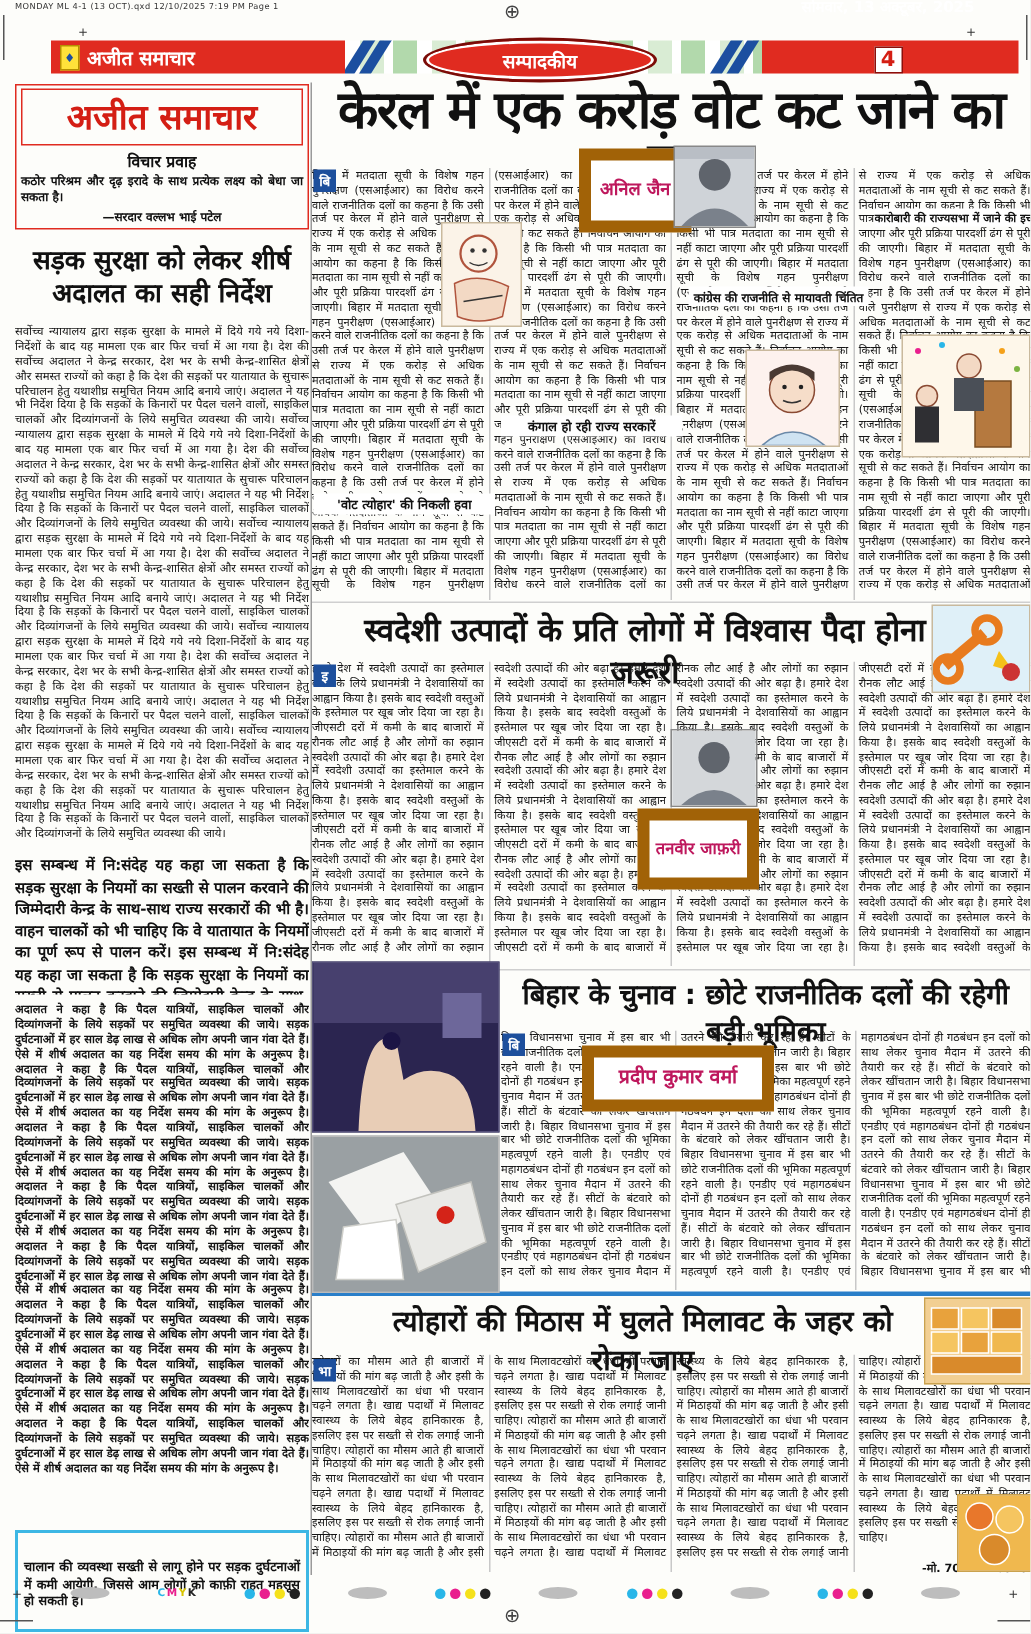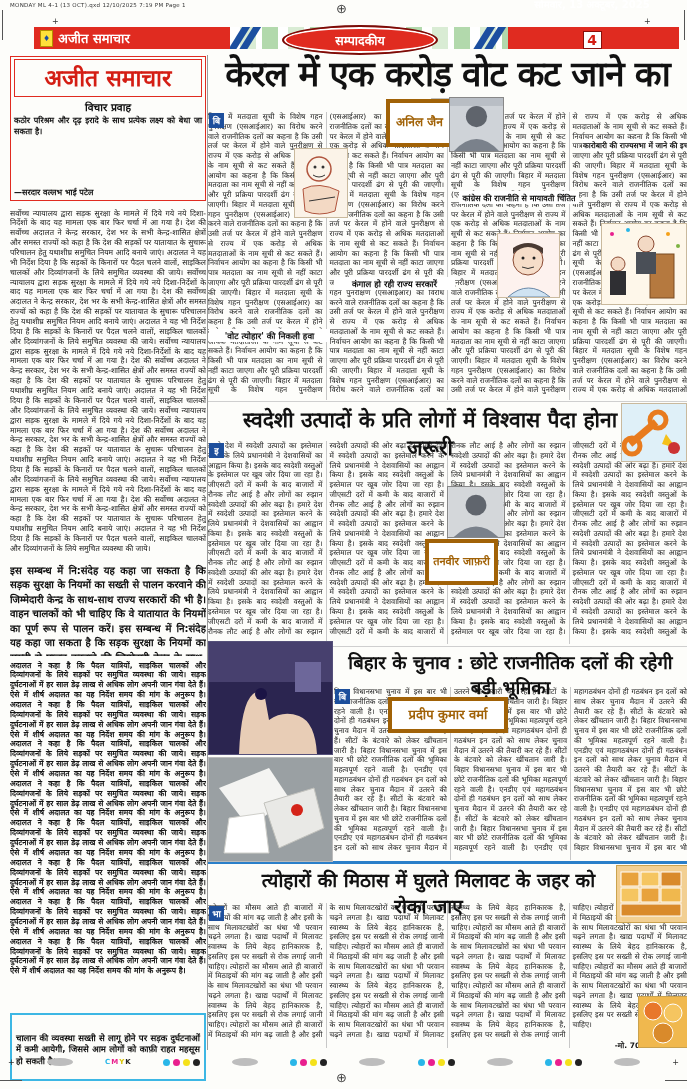--- a/index.html
+++ b/index.html
@@ -29,21 +29,21 @@
      font-weight:bold;font-size:12.5px;display:flex;align-items:center;justify-content:center;z-index:3;}
 
   
   .leftcol{position:absolute;left:10px;top:56px;width:196px;}
   .vrule{position:absolute;left:207px;top:55px;width:1px;height:995px;background:#9a9a9a;}
   .masthead{border:1px solid #e02b20;padding:2px 3px 3px;}
   .masthead-title{border:1px solid #e02b20;color:#d41e14;font-family:"DejaVu Serif",serif;
      font-weight:bold;font-size:23px;text-align:center;padding:1px 0 3px;}
   .masthead-sub{text-align:center;font-weight:bold;font-size:10.5px;margin:3px 0 2px;}
   .masthead-quote{font-size:8px;font-weight:bold;text-align:justify;line-height:1.35;}
-  .masthead-qauthor{font-size:8px;font-weight:bold;text-align:left;margin-top:48px;}
+  .masthead-qauthor{font-size:8px;font-weight:bold;text-align:center;}
   .left-headline{font-weight:800;font-size:17.5px;line-height:1.3;text-align:center;margin:10px 2px 4px;}
   .smallbody{font-size:7.6px;line-height:1.3;text-align:justify;overflow:hidden;color:#141414;}
   .lb1{height:350px;margin-top:8px;}
   .lbold{font-size:10px;font-weight:bold;line-height:1.45;text-align:justify;height:92px;overflow:hidden;margin-top:5px;}
   .lb2{height:346px;margin-top:5px;font-weight:bold;}
   .lbox{border:2px solid #3db7e4;margin-top:6px;padding:18px 4px;font-size:8.5px;font-weight:bold;
         line-height:1.35;height:28px;overflow:hidden;text-align:justify;}
 
   
   .h1-main{position:absolute;left:208px;top:57px;width:479px;text-align:center;font-weight:900;
@@ -53,21 +53,21 @@
   .body1{left:208px;top:112px;width:479px;height:288px;column-count:4;}
   .h2-swadeshi{position:absolute;left:240px;top:405px;width:380px;text-align:center;font-weight:900;font-size:21px;}
   .body2{left:208px;top:441px;width:479px;height:203px;column-count:4;}
   .h2-bihar{position:absolute;left:334px;top:649px;width:353px;text-align:center;font-weight:900;font-size:18.5px;}
   .body3{left:334px;top:687px;width:353px;height:173px;column-count:3;}
   .h2-sweets{position:absolute;left:246px;top:867px;width:365px;text-align:center;font-weight:900;font-size:19px;}
   .body4{left:208px;top:903px;width:479px;height:145px;column-count:4;}
 
   .dropcap{position:absolute;width:15px;height:15px;background:#1d4f9c;color:#fff;font-size:9px;
      font-weight:bold;display:flex;align-items:center;justify-content:center;z-index:2;}
-  .authorbox{position:absolute;border:4px solid #a16207;background:#fff;color:#a16207;font-weight:bold;
+  .authorbox{position:absolute;border:8px solid #a16207;background:#fff;color:#be185d;font-weight:bold;
      display:flex;align-items:center;justify-content:center;text-align:center;z-index:2;line-height:1.15;}
   .photo{position:absolute;z-index:2;border:1px solid #888;overflow:hidden;}
   .photo svg,.art svg{display:block;width:100%;height:100%;}
   .art{position:absolute;z-index:2;overflow:hidden;border:1px solid #c9b99d;}
   .subhead{position:absolute;background:#fff;font-weight:bold;font-size:8.5px;text-align:center;
      white-space:nowrap;overflow:hidden;z-index:2;padding:1px 0;}
   .hline{position:absolute;background:#cfcfcf;height:1px;}
   .bluebar{position:absolute;left:208px;top:861px;width:479px;height:3px;background:#2a7fc9;}
   .phone{position:absolute;left:565px;top:1040px;width:120px;text-align:right;font-size:7.5px;font-weight:bold;}
 
@@ -112,20 +112,21 @@
   <div class="section-oval">सम्पादकीय</div>
 
   <div class="vrule"></div>
   <div class="leftcol">
     <div class="masthead">
       <div class="masthead-title">अजीत समाचार</div>
       <div class="masthead-sub">विचार प्रवाह</div>
       <div class="masthead-quote">कठोर परिश्रम और दृढ़ इरादे के साथ प्रत्येक लक्ष्य को बेधा जा सकता है।</div>
       <div class="masthead-qauthor">—सरदार वल्लभ भाई पटेल</div>
     </div>
+    <div class="left-headline">सड़क सुरक्षा को लेकर शीर्ष अदालत का सही निर्देश</div>
     <div class="smallbody lb1">सर्वोच्च न्यायालय द्वारा सड़क सुरक्षा के मामले में दिये गये नये दिशा-निर्देशों के बाद यह मामला एक बार फिर चर्चा में आ गया है। देश की सर्वोच्च अदालत ने केन्द्र सरकार, देश भर के सभी केन्द्र-शासित क्षेत्रों और समस्त राज्यों को कहा है कि देश की सड़कों पर यातायात के सुचारू परिचालन हेतु यथाशीघ्र समुचित नियम आदि बनाये जाएं। अदालत ने यह भी निर्देश दिया है कि सड़कों के किनारों पर पैदल चलने वालों, साइकिल चालकों और दिव्यांगजनों के लिये समुचित व्यवस्था की जाये। सर्वोच्च न्यायालय द्वारा सड़क सुरक्षा के मामले में दिये गये नये दिशा-निर्देशों के बाद यह मामला एक बार फिर चर्चा में आ गया है। देश की सर्वोच्च अदालत ने केन्द्र सरकार, देश भर के सभी केन्द्र-शासित क्षेत्रों और समस्त राज्यों को कहा है कि देश की सड़कों पर यातायात के सुचारू परिचालन हेतु यथाशीघ्र समुचित नियम आदि बनाये जाएं। अदालत ने यह भी निर्देश दिया है कि सड़कों के किनारों पर पैदल चलने वालों, साइकिल चालकों और दिव्यांगजनों के लिये समुचित व्यवस्था की जाये। सर्वोच्च न्यायालय द्वारा सड़क सुरक्षा के मामले में दिये गये नये दिशा-निर्देशों के बाद यह मामला एक बार फिर चर्चा में आ गया है। देश की सर्वोच्च अदालत ने केन्द्र सरकार, देश भर के सभी केन्द्र-शासित क्षेत्रों और समस्त राज्यों को कहा है कि देश की सड़कों पर यातायात के सुचारू परिचालन हेतु यथाशीघ्र समुचित नियम आदि बनाये जाएं। अदालत ने यह भी निर्देश दिया है कि सड़कों के किनारों पर पैदल चलने वालों, साइकिल चालकों और दिव्यांगजनों के लिये समुचित व्यवस्था की जाये। सर्वोच्च न्यायालय द्वारा सड़क सुरक्षा के मामले में दिये गये नये दिशा-निर्देशों के बाद यह मामला एक बार फिर चर्चा में आ गया है। देश की सर्वोच्च अदालत ने केन्द्र सरकार, देश भर के सभी केन्द्र-शासित क्षेत्रों और समस्त राज्यों को कहा है कि देश की सड़कों पर यातायात के सुचारू परिचालन हेतु यथाशीघ्र समुचित नियम आदि बनाये जाएं। अदालत ने यह भी निर्देश दिया है कि सड़कों के किनारों पर पैदल चलने वालों, साइकिल चालकों और दिव्यांगजनों के लिये समुचित व्यवस्था की जाये। सर्वोच्च न्यायालय द्वारा सड़क सुरक्षा के मामले में दिये गये नये दिशा-निर्देशों के बाद यह मामला एक बार फिर चर्चा में आ गया है। देश की सर्वोच्च अदालत ने केन्द्र सरकार, देश भर के सभी केन्द्र-शासित क्षेत्रों और समस्त राज्यों को कहा है कि देश की सड़कों पर यातायात के सुचारू परिचालन हेतु यथाशीघ्र समुचित नियम आदि बनाये जाएं। अदालत ने यह भी निर्देश दिया है कि सड़कों के किनारों पर पैदल चलने वालों, साइकिल चालकों और दिव्यांगजनों के लिये समुचित व्यवस्था की जाये।</div>
     <div class="lbold">इस सम्बन्ध में नि:संदेह यह कहा जा सकता है कि सड़क सुरक्षा के नियमों का सख्ती से पालन करवाने की जिम्मेदारी केन्द्र के साथ-साथ राज्य सरकारों की भी है। वाहन चालकों को भी चाहिए कि वे यातायात के नियमों का पूर्ण रूप से पालन करें। इस सम्बन्ध में नि:संदेह यह कहा जा सकता है कि सड़क सुरक्षा के नियमों का सख्ती से पालन करवाने की जिम्मेदारी केन्द्र के साथ-साथ राज्य सरकारों की भी है। वाहन चालकों को भी चाहिए कि वे यातायात के नियमों का पूर्ण रूप से पालन करें।</div>
     <div class="smallbody lb2">अदालत ने कहा है कि पैदल यात्रियों, साइकिल चालकों और दिव्यांगजनों के लिये सड़कों पर समुचित व्यवस्था की जाये। सड़क दुर्घटनाओं में हर साल डेढ़ लाख से अधिक लोग अपनी जान गंवा देते हैं। ऐसे में शीर्ष अदालत का यह निर्देश समय की मांग के अनुरूप है। अदालत ने कहा है कि पैदल यात्रियों, साइकिल चालकों और दिव्यांगजनों के लिये सड़कों पर समुचित व्यवस्था की जाये। सड़क दुर्घटनाओं में हर साल डेढ़ लाख से अधिक लोग अपनी जान गंवा देते हैं। ऐसे में शीर्ष अदालत का यह निर्देश समय की मांग के अनुरूप है। अदालत ने कहा है कि पैदल यात्रियों, साइकिल चालकों और दिव्यांगजनों के लिये सड़कों पर समुचित व्यवस्था की जाये। सड़क दुर्घटनाओं में हर साल डेढ़ लाख से अधिक लोग अपनी जान गंवा देते हैं। ऐसे में शीर्ष अदालत का यह निर्देश समय की मांग के अनुरूप है। अदालत ने कहा है कि पैदल यात्रियों, साइकिल चालकों और दिव्यांगजनों के लिये सड़कों पर समुचित व्यवस्था की जाये। सड़क दुर्घटनाओं में हर साल डेढ़ लाख से अधिक लोग अपनी जान गंवा देते हैं। ऐसे में शीर्ष अदालत का यह निर्देश समय की मांग के अनुरूप है। अदालत ने कहा है कि पैदल यात्रियों, साइकिल चालकों और दिव्यांगजनों के लिये सड़कों पर समुचित व्यवस्था की जाये। सड़क दुर्घटनाओं में हर साल डेढ़ लाख से अधिक लोग अपनी जान गंवा देते हैं। ऐसे में शीर्ष अदालत का यह निर्देश समय की मांग के अनुरूप है। अदालत ने कहा है कि पैदल यात्रियों, साइकिल चालकों और दिव्यांगजनों के लिये सड़कों पर समुचित व्यवस्था की जाये। सड़क दुर्घटनाओं में हर साल डेढ़ लाख से अधिक लोग अपनी जान गंवा देते हैं। ऐसे में शीर्ष अदालत का यह निर्देश समय की मांग के अनुरूप है। अदालत ने कहा है कि पैदल यात्रियों, साइकिल चालकों और दिव्यांगजनों के लिये सड़कों पर समुचित व्यवस्था की जाये। सड़क दुर्घटनाओं में हर साल डेढ़ लाख से अधिक लोग अपनी जान गंवा देते हैं। ऐसे में शीर्ष अदालत का यह निर्देश समय की मांग के अनुरूप है। अदालत ने कहा है कि पैदल यात्रियों, साइकिल चालकों और दिव्यांगजनों के लिये सड़कों पर समुचित व्यवस्था की जाये। सड़क दुर्घटनाओं में हर साल डेढ़ लाख से अधिक लोग अपनी जान गंवा देते हैं। ऐसे में शीर्ष अदालत का यह निर्देश समय की मांग के अनुरूप है।</div>
     <div class="lbox">चालान की व्यवस्था सख्ती से लागू होने पर सड़क दुर्घटनाओं में कमी आयेगी, जिससे आम लोगों को काफ़ी राहत महसूस हो सकती है।</div>
   </div>
 
   <div class="h1-main">केरल में एक करोड़ वोट कट जाने का डर</div>
   <div class="cols body1">बिहार में मतदाता सूची के विशेष गहन पुनरीक्षण (एसआईआर) का विरोध करने वाले राजनीतिक दलों का कहना है कि उसी तर्ज पर केरल में होने वाले पुनरीक्षण से राज्य में एक करोड़ से अधिक मतदाताओं के नाम सूची से कट सकते हैं। निर्वाचन आयोग का कहना है कि किसी भी पात्र मतदाता का नाम सूची से नहीं काटा जाएगा और पूरी प्रक्रिया पारदर्शी ढंग से पूरी की जाएगी। बिहार में मतदाता सूची के विशेष गहन पुनरीक्षण (एसआईआर) का विरोध करने वाले राजनीतिक दलों का कहना है कि उसी तर्ज पर केरल में होने वाले पुनरीक्षण से राज्य में एक करोड़ से अधिक मतदाताओं के नाम सूची से कट सकते हैं। निर्वाचन आयोग का कहना है कि किसी भी पात्र मतदाता का नाम सूची से नहीं काटा जाएगा और पूरी प्रक्रिया पारदर्शी ढंग से पूरी की जाएगी। बिहार में मतदाता सूची के विशेष गहन पुनरीक्षण (एसआईआर) का विरोध करने वाले राजनीतिक दलों का कहना है कि उसी तर्ज पर केरल में होने वाले पुनरीक्षण से राज्य में एक करोड़ से अधिक मतदाताओं के नाम सूची से कट सकते हैं। निर्वाचन आयोग का कहना है कि किसी भी पात्र मतदाता का नाम सूची से नहीं काटा जाएगा और पूरी प्रक्रिया पारदर्शी ढंग से पूरी की जाएगी। बिहार में मतदाता सूची के विशेष गहन पुनरीक्षण (एसआईआर) का विरोध करने वाले राजनीतिक दलों का कहना है कि उसी तर्ज पर केरल में होने वाले पुनरीक्षण से राज्य में एक करोड़ से अधिक मतदाताओं के नाम सूची से कट सकते हैं। निर्वाचन आयोग का कहना है कि किसी भी पात्र मतदाता का नाम सूची से नहीं काटा जाएगा और पूरी प्रक्रिया पारदर्शी ढंग से पूरी की जाएगी। बिहार में मतदाता सूची के विशेष गहन पुनरीक्षण (एसआईआर) का विरोध करने वाले राजनीतिक दलों का कहना है कि उसी तर्ज पर केरल में होने वाले पुनरीक्षण से राज्य में एक करोड़ से अधिक मतदाताओं के नाम सूची से कट सकते हैं। निर्वाचन आयोग का कहना है कि किसी भी पात्र मतदाता का नाम सूची से नहीं काटा जाएगा और पूरी प्रक्रिया पारदर्शी ढंग से पूरी की जाएगी। बिहार में मतदाता सूची के विशेष गहन पुनरीक्षण (एसआईआर) का विरोध करने वाले राजनीतिक दलों का कहना है कि उसी तर्ज पर केरल में होने वाले पुनरीक्षण से राज्य में एक करोड़ से अधिक मतदाताओं के नाम सूची से कट सकते हैं। निर्वाचन आयोग का कहना है कि किसी भी पात्र मतदाता का नाम सूची से नहीं काटा जाएगा और पूरी प्रक्रिया पारदर्शी ढंग से पूरी की जाएगी। बिहार में मतदाता सूची के विशेष गहन पुनरीक्षण (एसआईआर) का विरोध करने वाले राजनीतिक दलों का कहना है कि उसी तर्ज पर केरल में होने वाले पुनरीक्षण से राज्य में एक करोड़ से अधिक मतदाताओं के नाम सूची से कट सकते हैं। निर्वाचन आयोग का कहना है कि किसी भी पात्र मतदाता का नाम सूची से नहीं काटा जाएगा और पूरी प्रक्रिया पारदर्शी ढंग से पूरी की जाएगी। बिहार में मतदाता सूची के विशेष गहन पुनरीक्षण (एसआईआर) का विरोध करने वाले राजनीतिक दलों का कहना है कि उसी तर्ज पर केरल में होने वाले पुनरीक्षण से राज्य में एक करोड़ से अधिक मतदाताओं के नाम सूची से कट सकते हैं। निर्वाचन आयोग का कहना है कि किसी भी पात्र मतदाता का नाम सूची से नहीं काटा जाएगा और पूरी प्रक्रिया पारदर्शी ढंग से पूरी की जाएगी। बिहार में मतदाता सूची के विशेष गहन पुनरीक्षण (एसआईआर) का विरोध करने वाले राजनीतिक दलों का कहना है कि उसी तर्ज पर केरल में होने वाले पुनरीक्षण से राज्य में एक करोड़ से अधिक मतदाताओं के नाम सूची से कट सकते हैं। निर्वाचन आयोग का कहना है कि किसी भी पात्र मतदाता का नाम सूची से नहीं काटा जाएगा और पूरी प्रक्रिया पारदर्शी ढंग से पूरी की जाएगी। बिहार में मतदाता सूची के विशेष गहन पुनरीक्षण (एसआईआर) का विरोध करने वाले राजनीतिक दलों का कहना है कि उसी तर्ज पर केरल में होने वाले पुनरीक्षण से राज्य में एक करोड़ से अधिक मतदाताओं के नाम सूची से कट सकते हैं। निर्वाचन आयोग का कहना है कि किसी भी पात्र मतदाता का नाम सूची से नहीं काटा जाएगा और पूरी प्रक्रिया पारदर्शी ढंग से पूरी की जाएगी। बिहार में मतदाता सूची के विशेष गहन पुनरीक्षण (एसआईआर) का विरोध करने वाले राजनीतिक दलों का कहना है कि उसी तर्ज पर केरल में होने वाले पुनरीक्षण से राज्य में एक करोड़ से अधिक मतदाताओं के नाम सूची से कट सकते हैं। निर्वाचन आयोग का कहना है कि किसी भी पात्र मतदाता का नाम सूची से नहीं काटा जाएगा और पूरी प्रक्रिया पारदर्शी ढंग से पूरी की जाएगी। बिहार में मतदाता सूची के विशेष गहन पुनरीक्षण (एसआईआर) का विरोध करने वाले राजनीतिक दलों का कहना है कि उसी तर्ज पर केरल में होने वाले पुनरीक्षण से राज्य में एक करोड़ से अधिक मतदाताओं के नाम सूची से कट सकते हैं। निर्वाचन आयोग का कहना है कि किसी भी पात्र मतदाता का नाम सूची से नहीं काटा जाएगा और पूरी प्रक्रिया पारदर्शी ढंग से पूरी की जाएगी। बिहार में मतदाता सूची के विशेष गहन पुनरीक्षण (एसआईआर) का विरोध करने वाले राजनीतिक दलों का कहना है कि उसी तर्ज पर केरल में होने वाले पुनरीक्षण से राज्य में एक करोड़ से अधिक मतदाताओं के नाम सूची से कट सकते हैं। निर्वाचन आयोग का कहना है कि किसी भी पात्र मतदाता का नाम सूची से नहीं काटा जाएगा और पूरी प्रक्रिया पारदर्शी ढंग से पूरी की जाएगी। बिहार में मतदाता सूची के विशेष गहन पुनरीक्षण (एसआईआर) का विरोध करने वाले राजनीतिक दलों का कहना है कि उसी तर्ज पर केरल में होने वाले पुनरीक्षण से राज्य में एक करोड़ से अधिक मतदाताओं के नाम सूची से कट सकते हैं। निर्वाचन आयोग का कहना है कि किसी भी पात्र मतदाता का नाम सूची से नहीं काटा जाएगा और पूरी प्रक्रिया पारदर्शी ढंग से पूरी की जाएगी। बिहार में मतदाता सूची के विशेष गहन पुनरीक्षण (एसआईआर) का विरोध करने वाले राजनीतिक दलों का कहना है कि उसी तर्ज पर केरल में होने वाले पुनरीक्षण से राज्य में एक करोड़ से अधिक मतदाताओं के नाम सूची से कट सकते हैं। निर्वाचन आयोग का कहना है कि किसी भी पात्र मतदाता का नाम सूची से नहीं काटा जाएगा और पूरी प्रक्रिया पारदर्शी ढंग से पूरी की जाएगी। बिहार में मतदाता सूची के विशेष गहन पुनरीक्षण (एसआईआर) का विरोध करने वाले राजनीतिक दलों का कहना है कि उसी तर्ज पर केरल में होने वाले पुनरीक्षण से राज्य में एक करोड़ से अधिक मतदाताओं के नाम सूची से कट सकते हैं। निर्वाचन आयोग का कहना है कि किसी भी पात्र मतदाता का नाम सूची से नहीं काटा जाएगा और पूरी प्रक्रिया पारदर्शी ढंग से पूरी की जाएगी।</div>
   <div class="dropcap" style="left:209px;top:113px;">बि</div>
 

